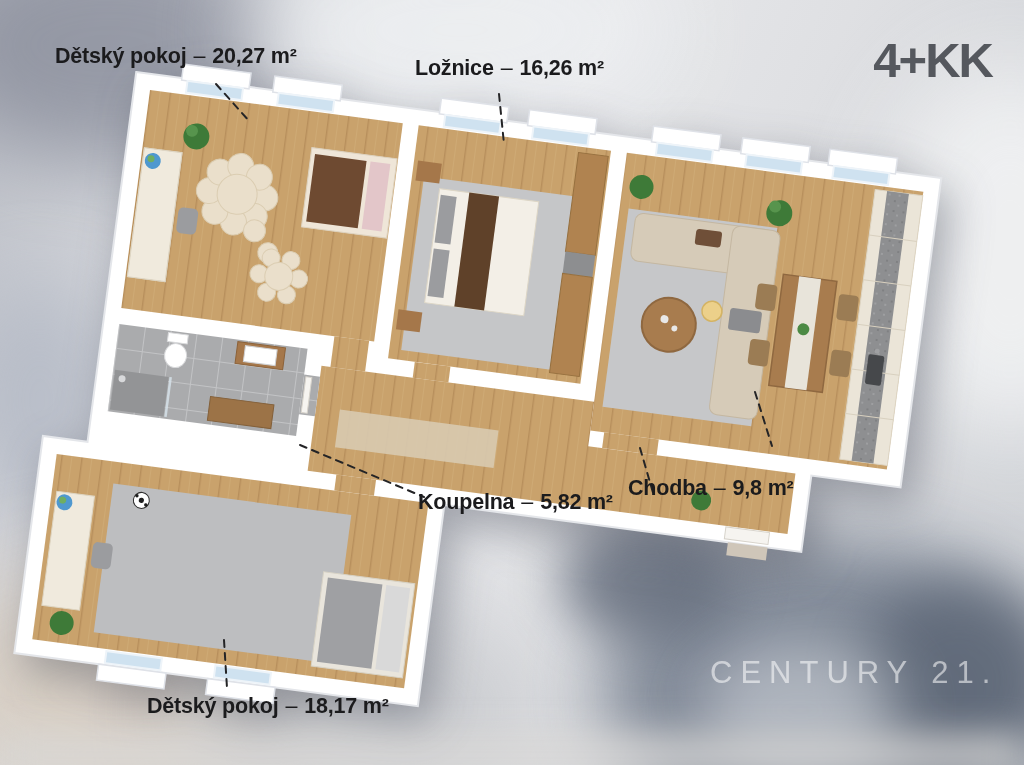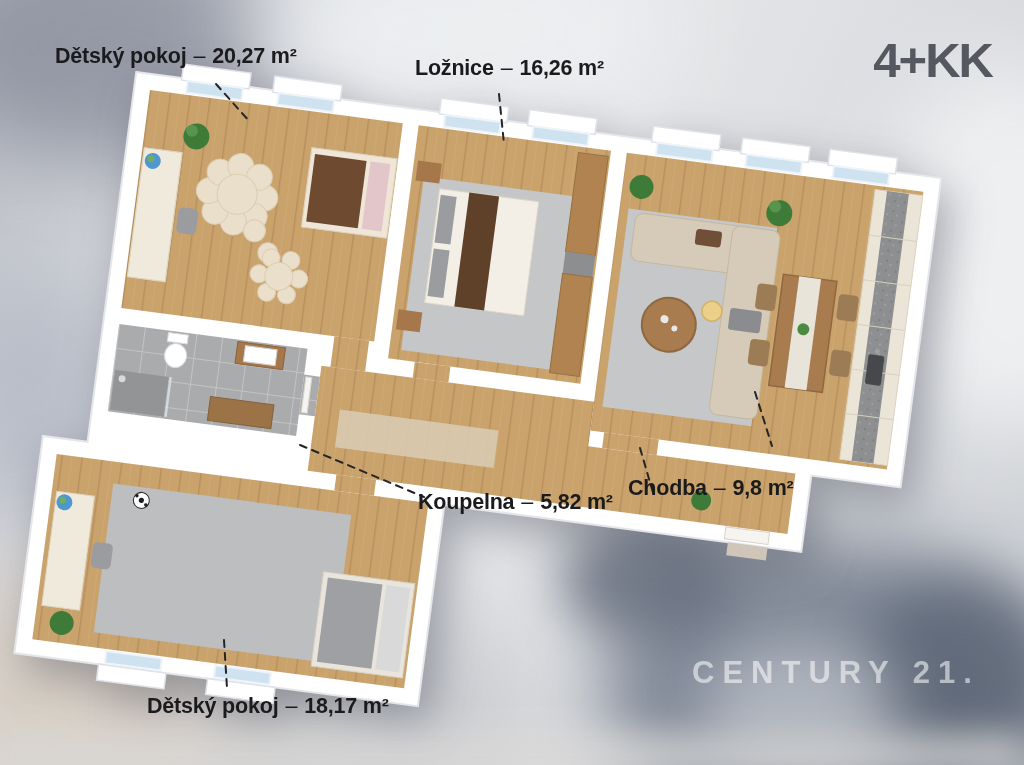--- a/index.html
+++ b/index.html
@@ -27,21 +27,21 @@
   }
   .rl-name{font-weight:700;}
   .rl-sep{font-weight:400;margin:0 7px;}
   .rl-area{font-weight:700;}
   .plan-title{
     position:absolute;right:32px;top:8px;font-size:49px;font-weight:700;letter-spacing:-2px;
     color:#55585e;
     margin-top:24px;
   }
   .watermark{
-    position:absolute;left:692px;top:655px;font-size:31px;font-weight:700;letter-spacing:8px;
+    position:absolute;left:710px;top:655px;font-size:31px;font-weight:400;letter-spacing:8px;
     color:rgba(255,255,255,.55);
     text-align:right;
   }
 </style>
 </head>
 <body>
 
 <div class="canvas">
 
   <div class="blob b1"></div>

